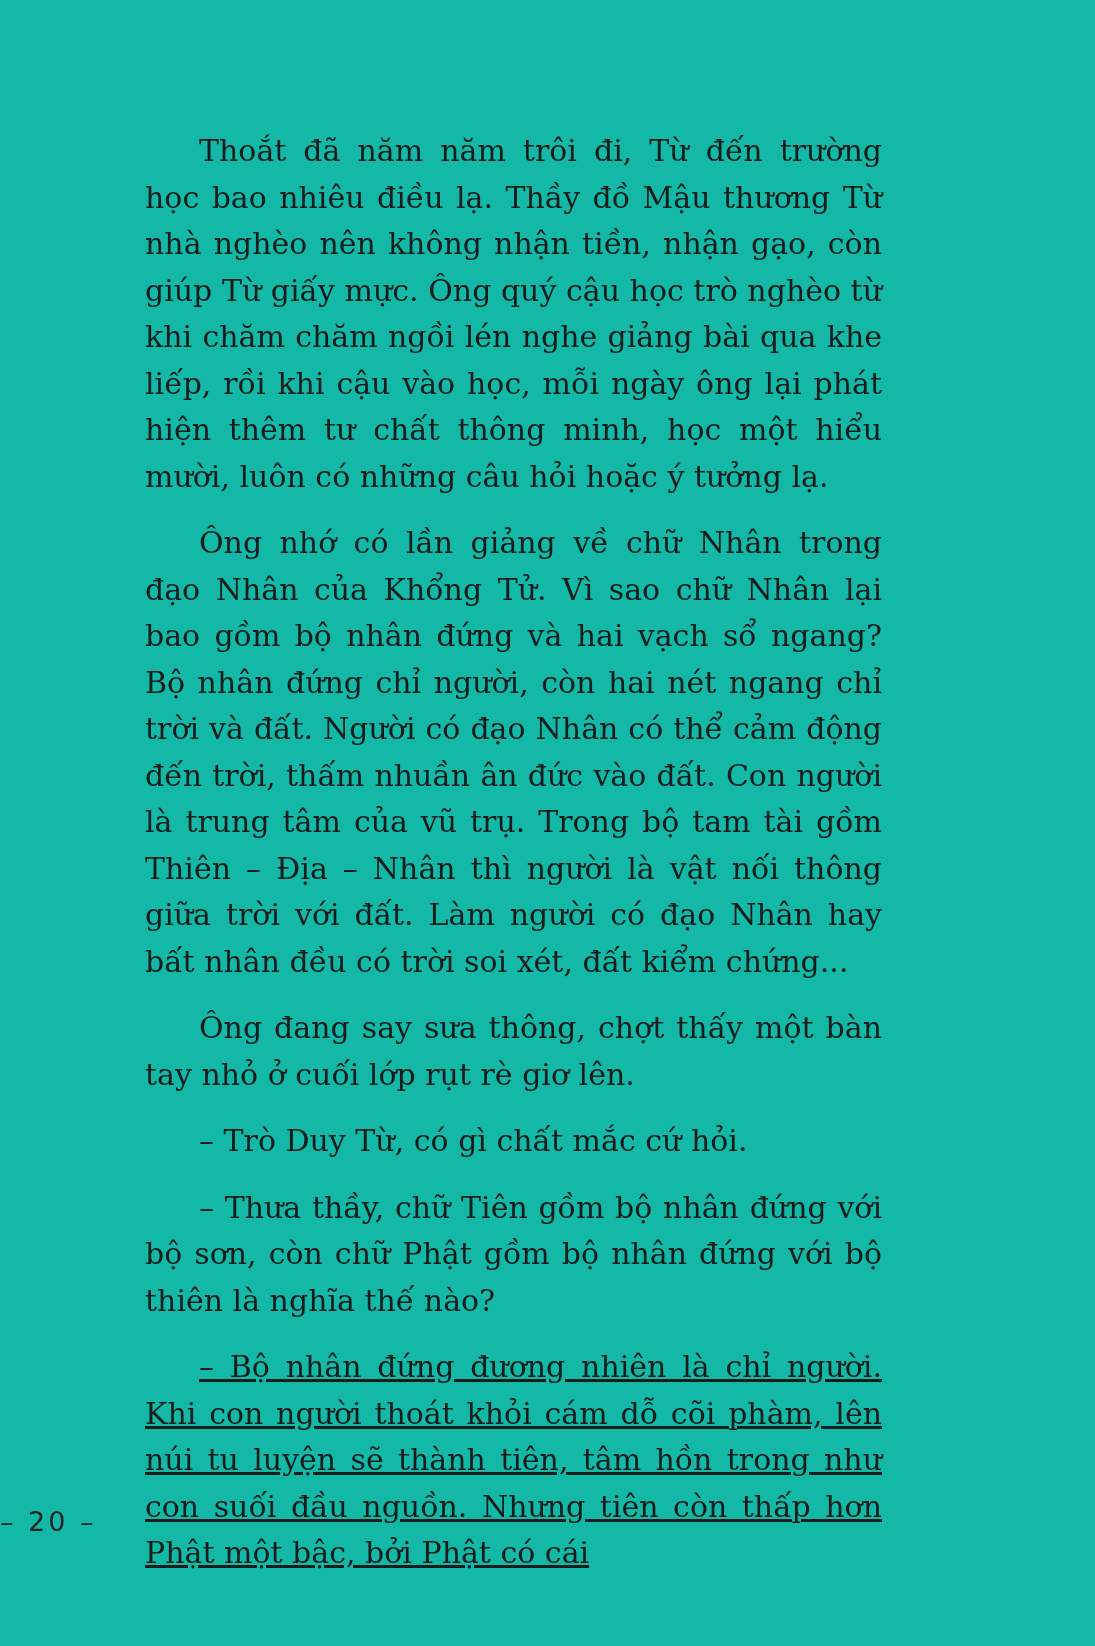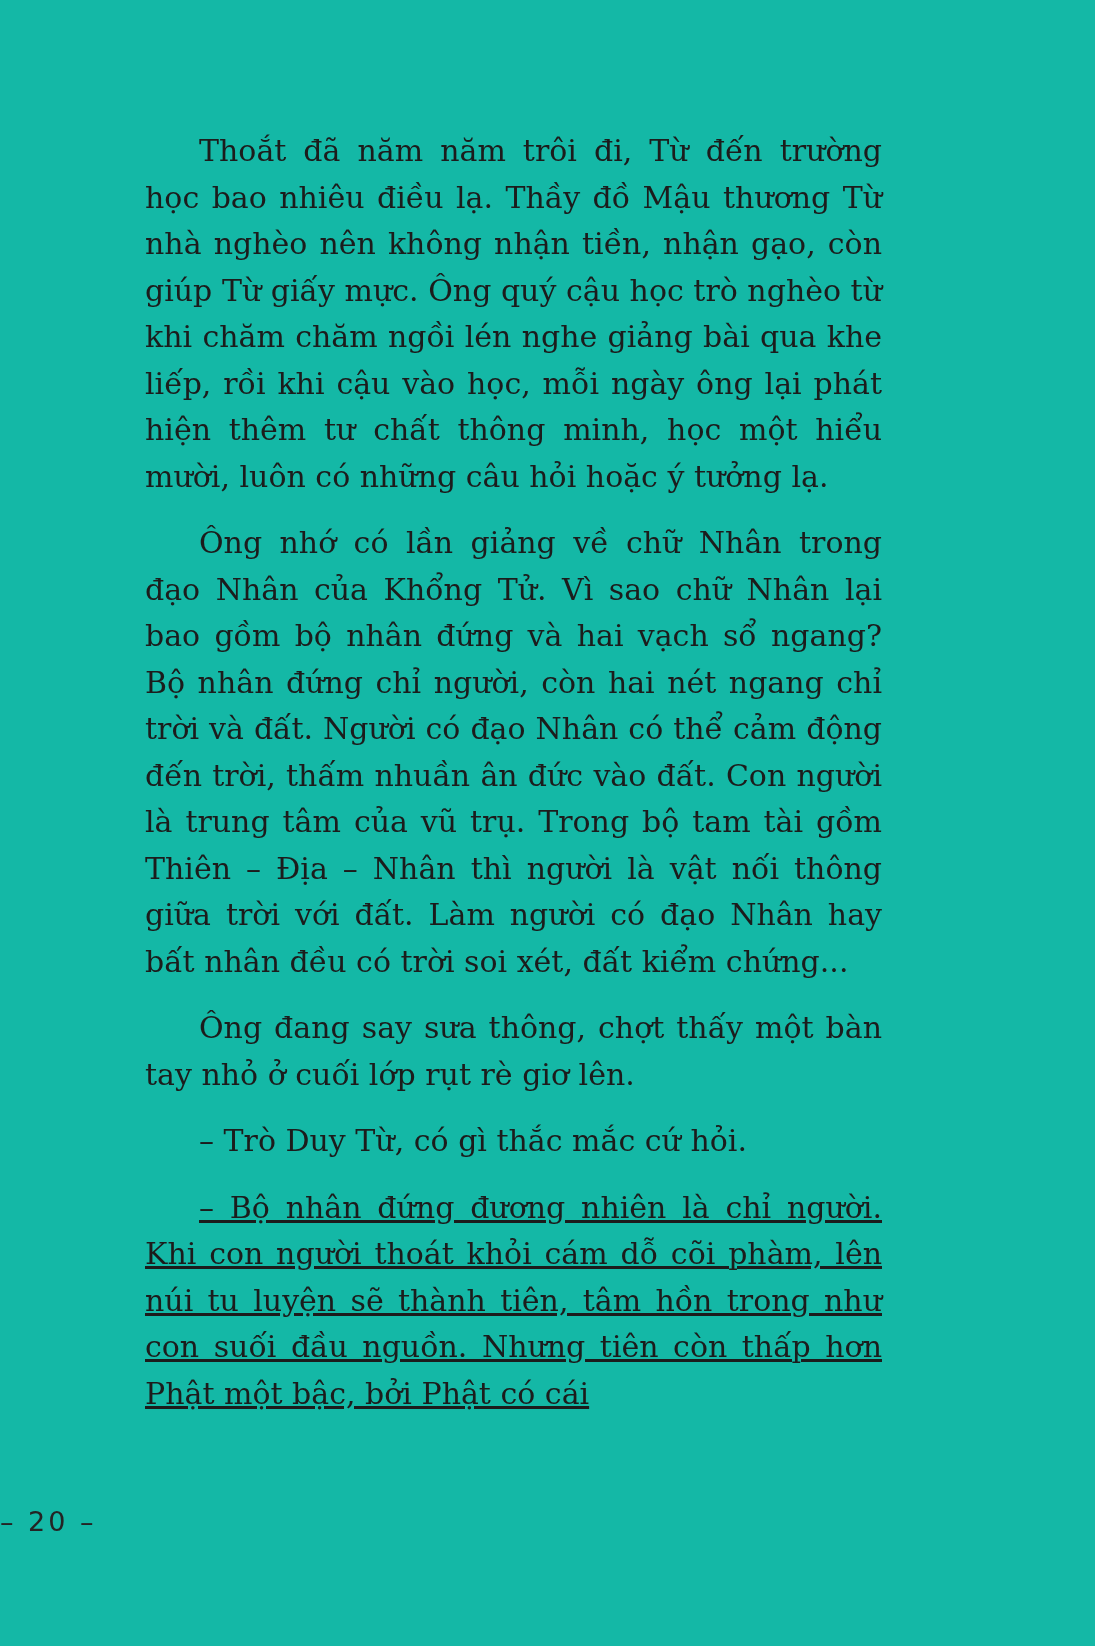--- a/index.html
+++ b/index.html
@@ -48,19 +48,20 @@
 </style>
 </head>
 <body>
 
 <div class="page">
 
   <div class="text-block">
     <p class="para">Thoắt đã năm năm trôi đi, Từ đến trường học bao nhiêu điều lạ. Thầy đồ Mậu thương Từ nhà nghèo nên không nhận tiền, nhận gạo, còn giúp Từ giấy mực. Ông quý cậu học trò nghèo từ khi chăm chăm ngồi lén nghe giảng bài qua khe liếp, rồi khi cậu vào học, mỗi ngày ông lại phát hiện thêm tư chất thông minh, học một hiểu mười, luôn có những câu hỏi hoặc ý tưởng lạ.</p>
     <p class="para">Ông nhớ có lần giảng về chữ Nhân trong đạo Nhân của Khổng Tử. Vì sao chữ Nhân lại bao gồm bộ nhân đứng và hai vạch sổ ngang? Bộ nhân đứng chỉ người, còn hai nét ngang chỉ trời và đất. Người có đạo Nhân có thể cảm động đến trời, thấm nhuần ân đức vào đất. Con người là trung tâm của vũ trụ. Trong bộ tam tài gồm Thiên – Địa – Nhân thì người là vật nối thông giữa trời với đất. Làm người có đạo Nhân hay bất nhân đều có trời soi xét, đất kiểm chứng...</p>
     <p class="para">Ông đang say sưa thông, chợt thấy một bàn tay nhỏ ở cuối lớp rụt rè giơ lên.</p>
-    <p class="para">– Trò Duy Từ, có gì thắc mắc cứ hỏi.</p>
+    <p class="para">– Trò Duy Từ, có gì chất mắc cứ hỏi.</p>
+    <p class="para">– Thưa thầy, chữ Tiên gồm bộ nhân đứng với bộ sơn, còn chữ Phật gồm bộ nhân đứng với bộ thiên là nghĩa thế nào?</p>
     <p class="para">– Bộ nhân đứng đương nhiên là chỉ người. Khi con người thoát khỏi cám dỗ cõi phàm, lên núi tu luyện sẽ thành tiên, tâm hồn trong như con suối đầu nguồn. Nhưng tiên còn thấp hơn Phật một bậc, bởi Phật có cái</p>
   </div>
 
   <div class="page-number">– 20 –</div>
 
 </div>
 
 </body></html>

